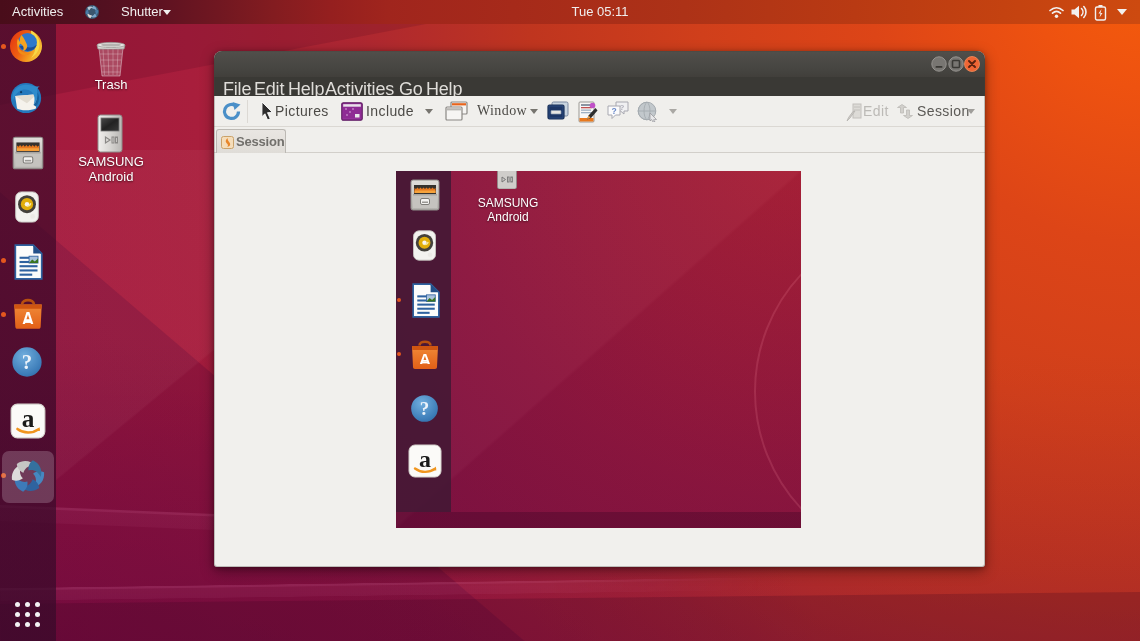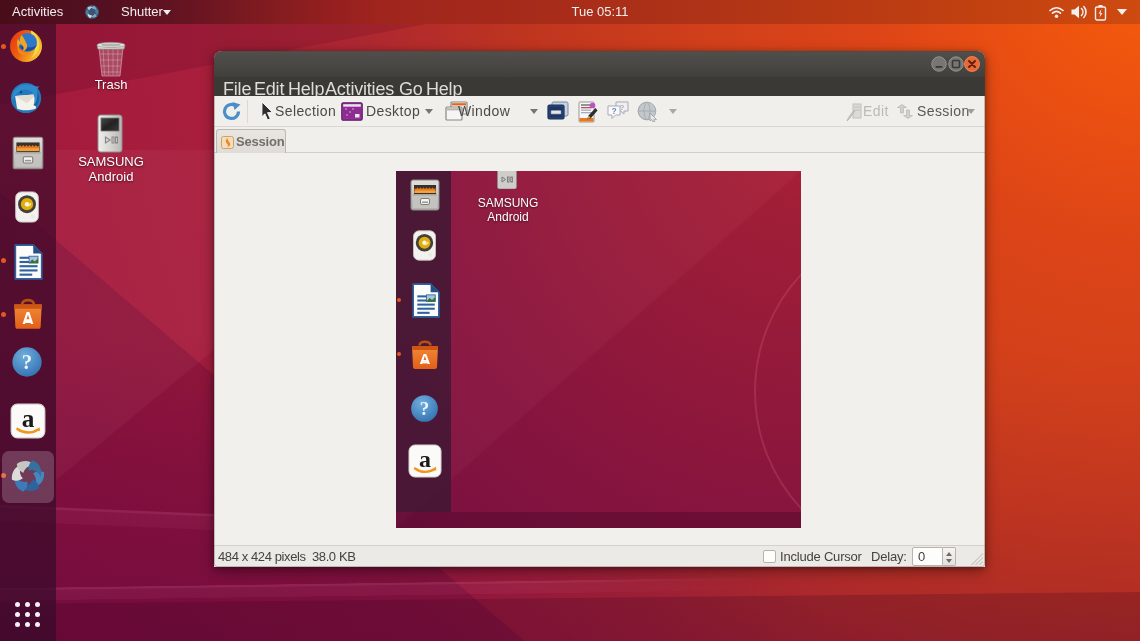--- a/index.html
+++ b/index.html
@@ -161,40 +161,40 @@
     </div>
     <div class="abs" id="toolbar">
       <div class="abs" id="tb-refresh" style="left:7px; top:5px;"><svg width="21" height="21" viewBox="0 0 21 21">
             <path d="M17.5,10.5 a7,7 0 1 1 -3,-5.8" fill="none" stroke="#4a8fc8" stroke-width="3.2"></path>
             <path d="M11.5,1 L19.5,3.5 L13.5,9 Z" fill="#4a8fc8"></path>
           </svg></div>
       <div style="position:absolute; left:33px; top:4px; width:1px; height:23px; background:#dcd9d4;"></div>
       <div class="abs" id="tb-cursor" style="left:44px; top:5px;"><svg width="18" height="21" viewBox="0 0 18 21">
             <path d="M4,1 L14.5,11.5 L9.5,11.7 L12.3,17.8 L9.6,19 L6.9,12.8 L3.9,15.8 Z" fill="#2d2d2d" stroke="#fff" stroke-width="0.9"></path>
           </svg></div>
-      <div class="tbtxt" style="left:61px;">Selection</div>
+      <div class="tbtxt" style="left:61px;">Pictures</div>
       <div class="abs" id="tb-desktop" style="left:127px; top:6px;"><svg width="22" height="19" viewBox="0 0 22 19">
             <rect x="0.8" y="0.8" width="20.4" height="17.4" rx="1.5" fill="#9a35a0" stroke="#5e1a62" stroke-width="1.2"></rect>
             <rect x="2.2" y="2.2" width="17.6" height="2.8" fill="#e9e2ea"></rect>
             <rect x="2.2" y="4.7" width="17.6" height="11.6" fill="#8e2b94"></rect>
             <rect x="14" y="12" width="4.5" height="3.5" fill="#e9e7ea"></rect>
             <circle cx="5" cy="7" r="0.8" fill="#e0b8e2"></circle>
             <circle cx="9" cy="10" r="0.8" fill="#e0b8e2"></circle>
             <circle cx="6" cy="13" r="0.8" fill="#e0b8e2"></circle>
             <circle cx="12" cy="7" r="0.8" fill="#e0b8e2"></circle>
           </svg></div>
-      <div class="tbtxt" style="left:152px;">Desktop</div>
+      <div class="tbtxt" style="left:152px;">Include</div>
       <div class="caret" style="left:211px; top:13px;"></div>
       <div class="abs" id="tb-window" style="left:231px; top:5px;"><svg width="23" height="20" viewBox="0 0 23 20">
             <rect x="6" y="1" width="16" height="12" rx="1" fill="#f6f5f3" stroke="#8a8884" stroke-width="1.2"></rect>
             <rect x="7" y="2.2" width="14" height="2.2" fill="#e8641c"></rect>
             <rect x="1" y="6" width="16" height="13" rx="1" fill="#f6f5f3" stroke="#8a8884" stroke-width="1.2"></rect>
             <rect x="2" y="7.2" width="14" height="2.2" fill="#b8b6b2"></rect>
           </svg></div>
-      <div class="tbtxt" style="left:244px;">Window</div>
+      <div class="tbtxt" style="left:263px;font-family:Liberation Serif, serif;">Window</div>
       <div class="caret" style="left:316px; top:13px;"></div>
       <div class="abs" id="tb-bluewin" style="left:333px; top:5px;"><svg width="22" height="21" viewBox="0 0 22 21">
             <rect x="5" y="1" width="16" height="14" rx="1.5" fill="#c8d4e0" stroke="#7a88a0" stroke-width="1"></rect>
             <rect x="1" y="4" width="16" height="14" rx="1.5" fill="#2a4a80" stroke="#1a3058" stroke-width="1.2"></rect>
             <rect x="2.5" y="5.5" width="13" height="11" fill="#1d3666"></rect>
             <rect x="4" y="9.5" width="10" height="3.5" rx="0.5" fill="#e8e6e2" stroke="#8898b0" stroke-width="0.7"></rect>
           </svg></div>
       <div class="abs" id="tb-notes" style="left:363px; top:5px;"><svg width="21" height="22" viewBox="0 0 21 22">
             <rect x="2" y="1" width="15" height="20" rx="1" fill="#f8f7f5" stroke="#9a9894" stroke-width="1"></rect>
             <rect x="4" y="3.5" width="9" height="1.3" fill="#a0ب0c0"></rect>
@@ -320,36 +320,20 @@
         <div class="abs" id="pv-samsung" style="left:101px; top:0px;"><svg width="20" height="18" viewBox="0 0 20 18">
               <rect x="0.5" y="-3" width="19" height="21" rx="2" fill="#cfcdca" stroke="#8e8c89" stroke-width="0.8"></rect>
               <path d="M5,6 L5,11 L8.5,8.5 Z" fill="none" stroke="#777" stroke-width="1"></path>
               <rect x="10.5" y="6" width="1.6" height="5" fill="none" stroke="#777" stroke-width="0.9"></rect>
               <rect x="13.8" y="6" width="1.6" height="5" fill="none" stroke="#777" stroke-width="0.9"></rect>
             </svg></div>
         <div id="pv-label">SAMSUNG<br>Android</div>
       </div>
     </div>
     <div class="abs" style="left:0; top:0; width:771px; height:516px; border-radius:8px 8px 3px 3px; box-shadow:inset 0 0 0 1px rgba(70,66,60,0.30); z-index:5;"></div>
-    <div class="abs" id="statusbar">
-      <div class="st" style="left:4px; letter-spacing:-0.4px;">484 x 424 pixels&nbsp; 38.0 KB</div>
-      <div id="cursorbox"></div>
-      <div class="st" style="left:566px;">Include Cursor</div>
-      <div class="st" style="left:657px;">Delay:</div>
-      <div id="delaybox">0</div>
-      <div id="grip" style="position:absolute; right:2px; bottom:2px; width:12px; height:12px;
-        background:
-         linear-gradient(135deg, transparent 48%, #d2cfca 48%, #d2cfca 56%, transparent 56%),
-         linear-gradient(135deg, transparent 64%, #d2cfca 64%, #d2cfca 72%, transparent 72%),
-         linear-gradient(135deg, transparent 80%, #d2cfca 80%, #d2cfca 88%, transparent 88%);"></div>
-      <div id="spinner">
-        <div class="spn" style="left:3px; top:4px; border-bottom:4px solid #6e6c68;"></div>
-        <div class="spn" style="left:3px; top:11px; border-top:4px solid #6e6c68;"></div>
-      </div>
-    </div>
   </div>
 
   <div class="abs" id="topbar">
     <div class="txt" style="left:12px;">Activities</div>
     <div class="abs" id="tp-shutter" style="left:84px; top:4px;"><svg width="16" height="16" viewBox="0 0 16 16">
           <circle cx="8" cy="8" r="7" fill="#3a566e"></circle>
           <g transform="rotate(15 8 8)">
             <path d="M8,1.5 C10.5,2 12,3.8 12.2,6 C10.6,4.5 9,4.3 7.5,4.9 C7.1,3.6 7.2,2.4 8,1.5 Z" fill="#7aa8cc"></path>
             <g transform="rotate(60 8 8)">
               <path d="M8,1.5 C10.5,2 12,3.8 12.2,6 C10.6,4.5 9,4.3 7.5,4.9 C7.1,3.6 7.2,2.4 8,1.5 Z" fill="#4a7ca8"></path>

